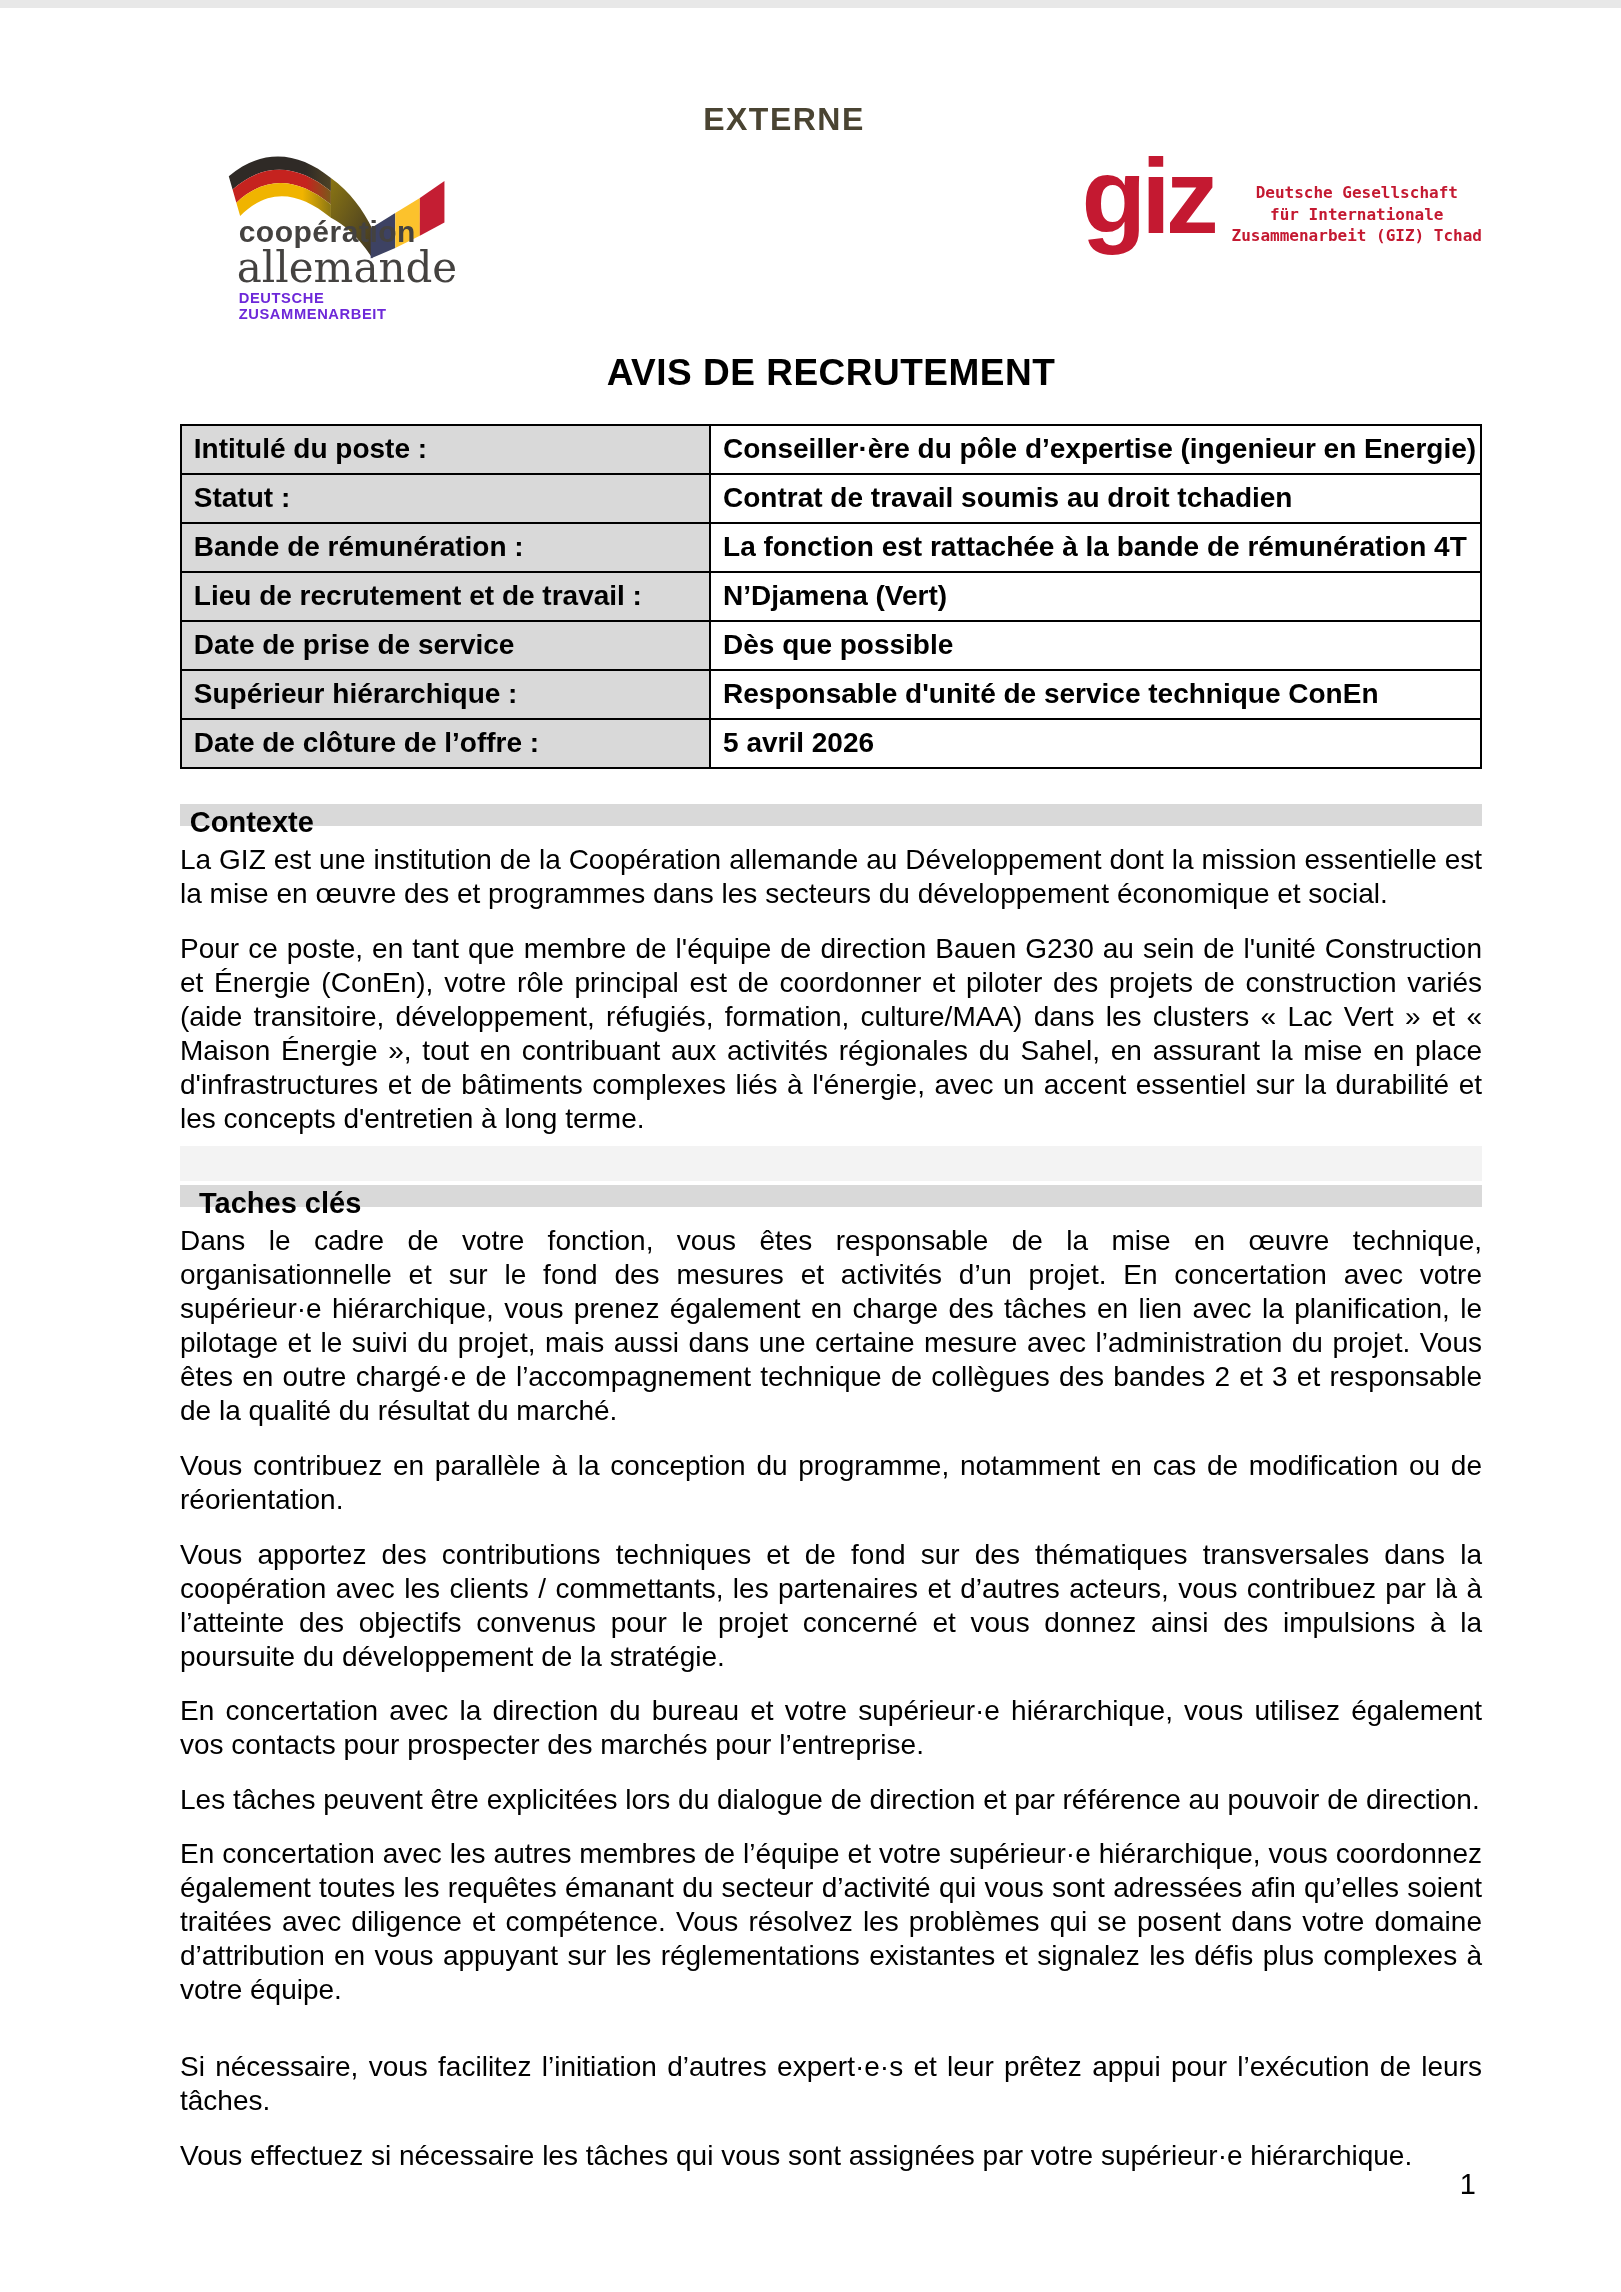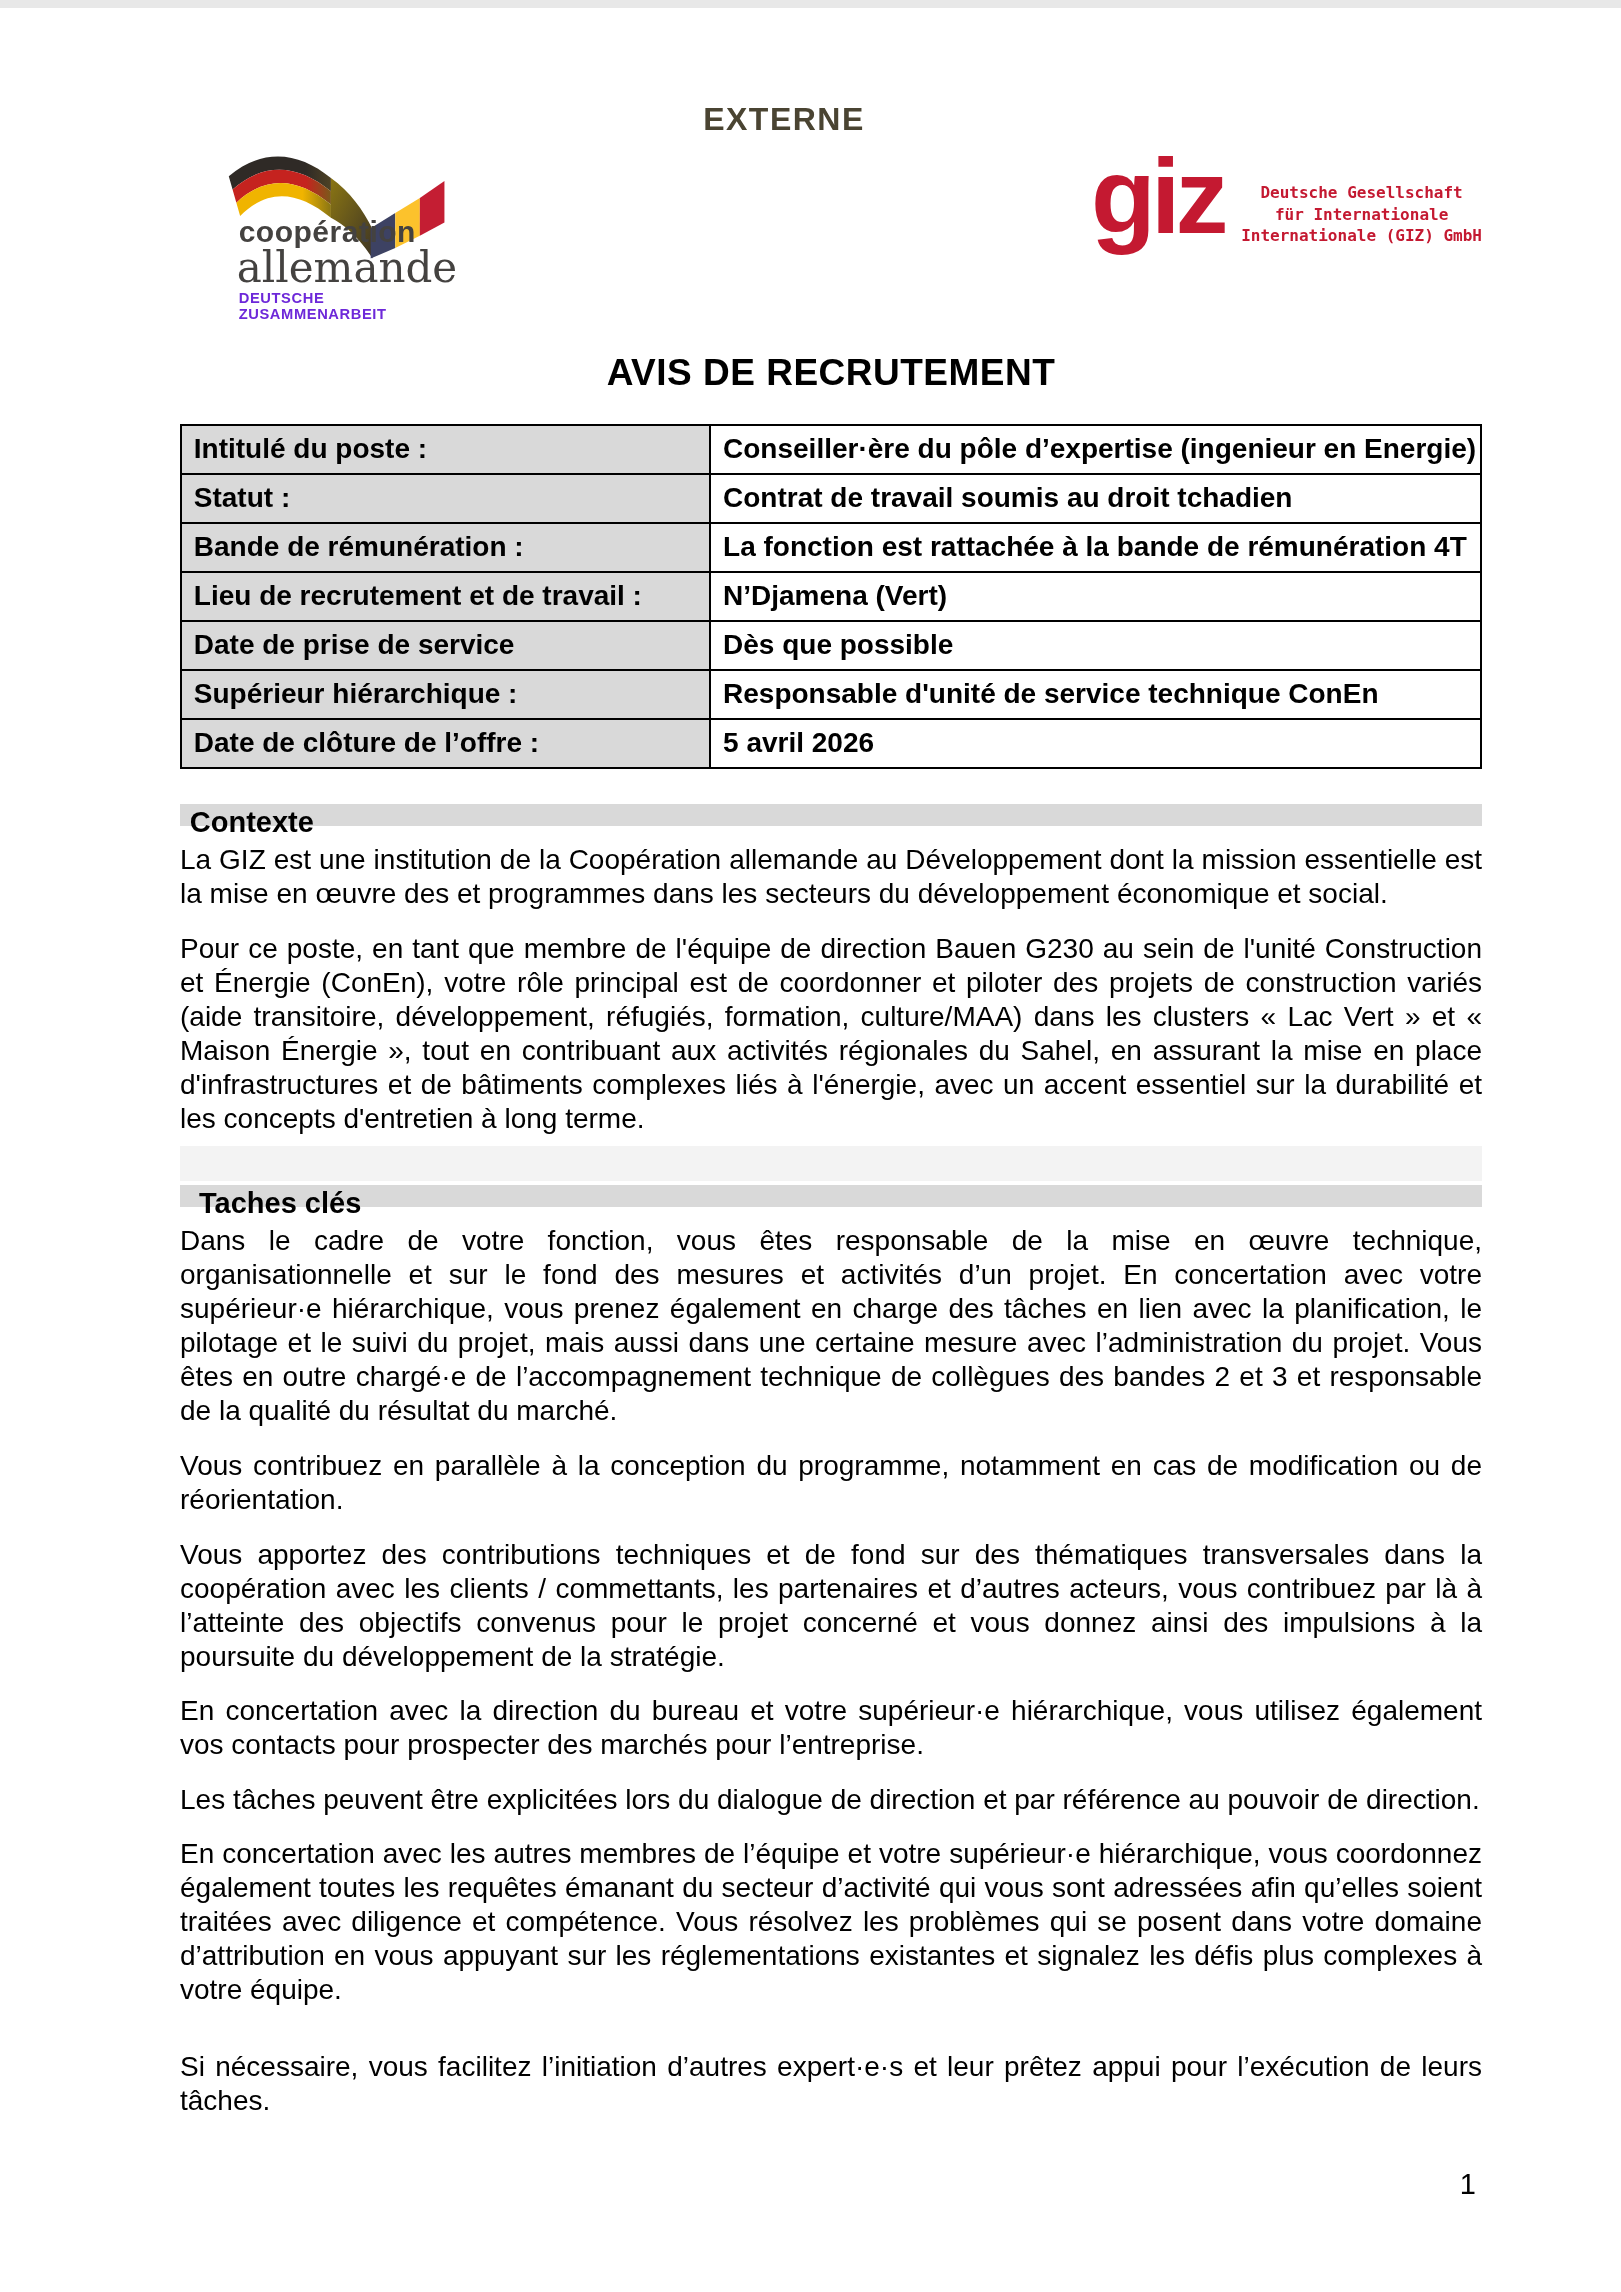--- a/index.html
+++ b/index.html
@@ -158,21 +158,21 @@
         <div class="coop-line1">coopération</div>
         <div class="coop-line2">allemande</div>
         <div class="coop-line3">DEUTSCHE ZUSAMMENARBEIT</div>
       </div>
 
       <div class="logo-giz">
         <div class="giz-word">giz</div>
         <div class="giz-claim">
           <div>Deutsche Gesellschaft</div>
           <div>für Internationale</div>
-          <div>Internationale (GIZ) GmbH</div>
+          <div>Zusammenarbeit (GIZ) Tchad</div>
         </div>
       </div>
 
     </div>
 
     <h1 class="doc-title">AVIS DE RECRUTEMENT</h1>
 
     <table class="info">
       <tbody>
         <tr>
@@ -213,18 +213,19 @@
     <div class="spacer-box"></div>
 
     <div class="section-bar bar-tight">Taches clés</div>
     <p class="first">Dans le cadre de votre fonction, vous êtes responsable de la mise en œuvre technique, organisationnelle et sur le fond des mesures et activités d’un projet. En concertation avec votre supérieur·e hiérarchique, vous prenez également en charge des tâches en lien avec la planification, le pilotage et le suivi du projet, mais aussi dans une certaine mesure avec l’administration du projet. Vous êtes en outre chargé·e de l’accompagnement technique de collègues des bandes 2 et 3 et responsable de la qualité du résultat du marché.</p>
     <p>Vous contribuez en parallèle à la conception du programme, notamment en cas de modification ou de réorientation.</p>
     <p>Vous apportez des contributions techniques et de fond sur des thématiques transversales dans la coopération avec les clients / commettants, les partenaires et d’autres acteurs, vous contribuez par là à l’atteinte des objectifs convenus pour le projet concerné et vous donnez ainsi des impulsions à la poursuite du développement de la stratégie.</p>
     <p>En concertation avec la direction du bureau et votre supérieur·e hiérarchique, vous utilisez également vos contacts pour prospecter des marchés pour l’entreprise.</p>
     <p>Les tâches peuvent être explicitées lors du dialogue de direction et par référence au pouvoir de direction.</p>
     <p>En concertation avec les autres membres de l’équipe et votre supérieur·e hiérarchique, vous coordonnez également toutes les requêtes émanant du secteur d’activité qui vous sont adressées afin qu’elles soient traitées avec diligence et compétence. Vous résolvez les problèmes qui se posent dans votre domaine d’attribution en vous appuyant sur les réglementations existantes et signalez les défis plus complexes à votre équipe.</p>
     <p class="gap-before">Si nécessaire, vous facilitez l’initiation d’autres expert·e·s et leur prêtez appui pour l’exécution de leurs tâches.</p>
+    <p>Vous effectuez si nécessaire les tâches qui vous sont assignées par votre supérieur·e hiérarchique.</p>
 
   </div>
 
   <div class="page-number">1</div>
 </div>
 
 
 </body></html>

